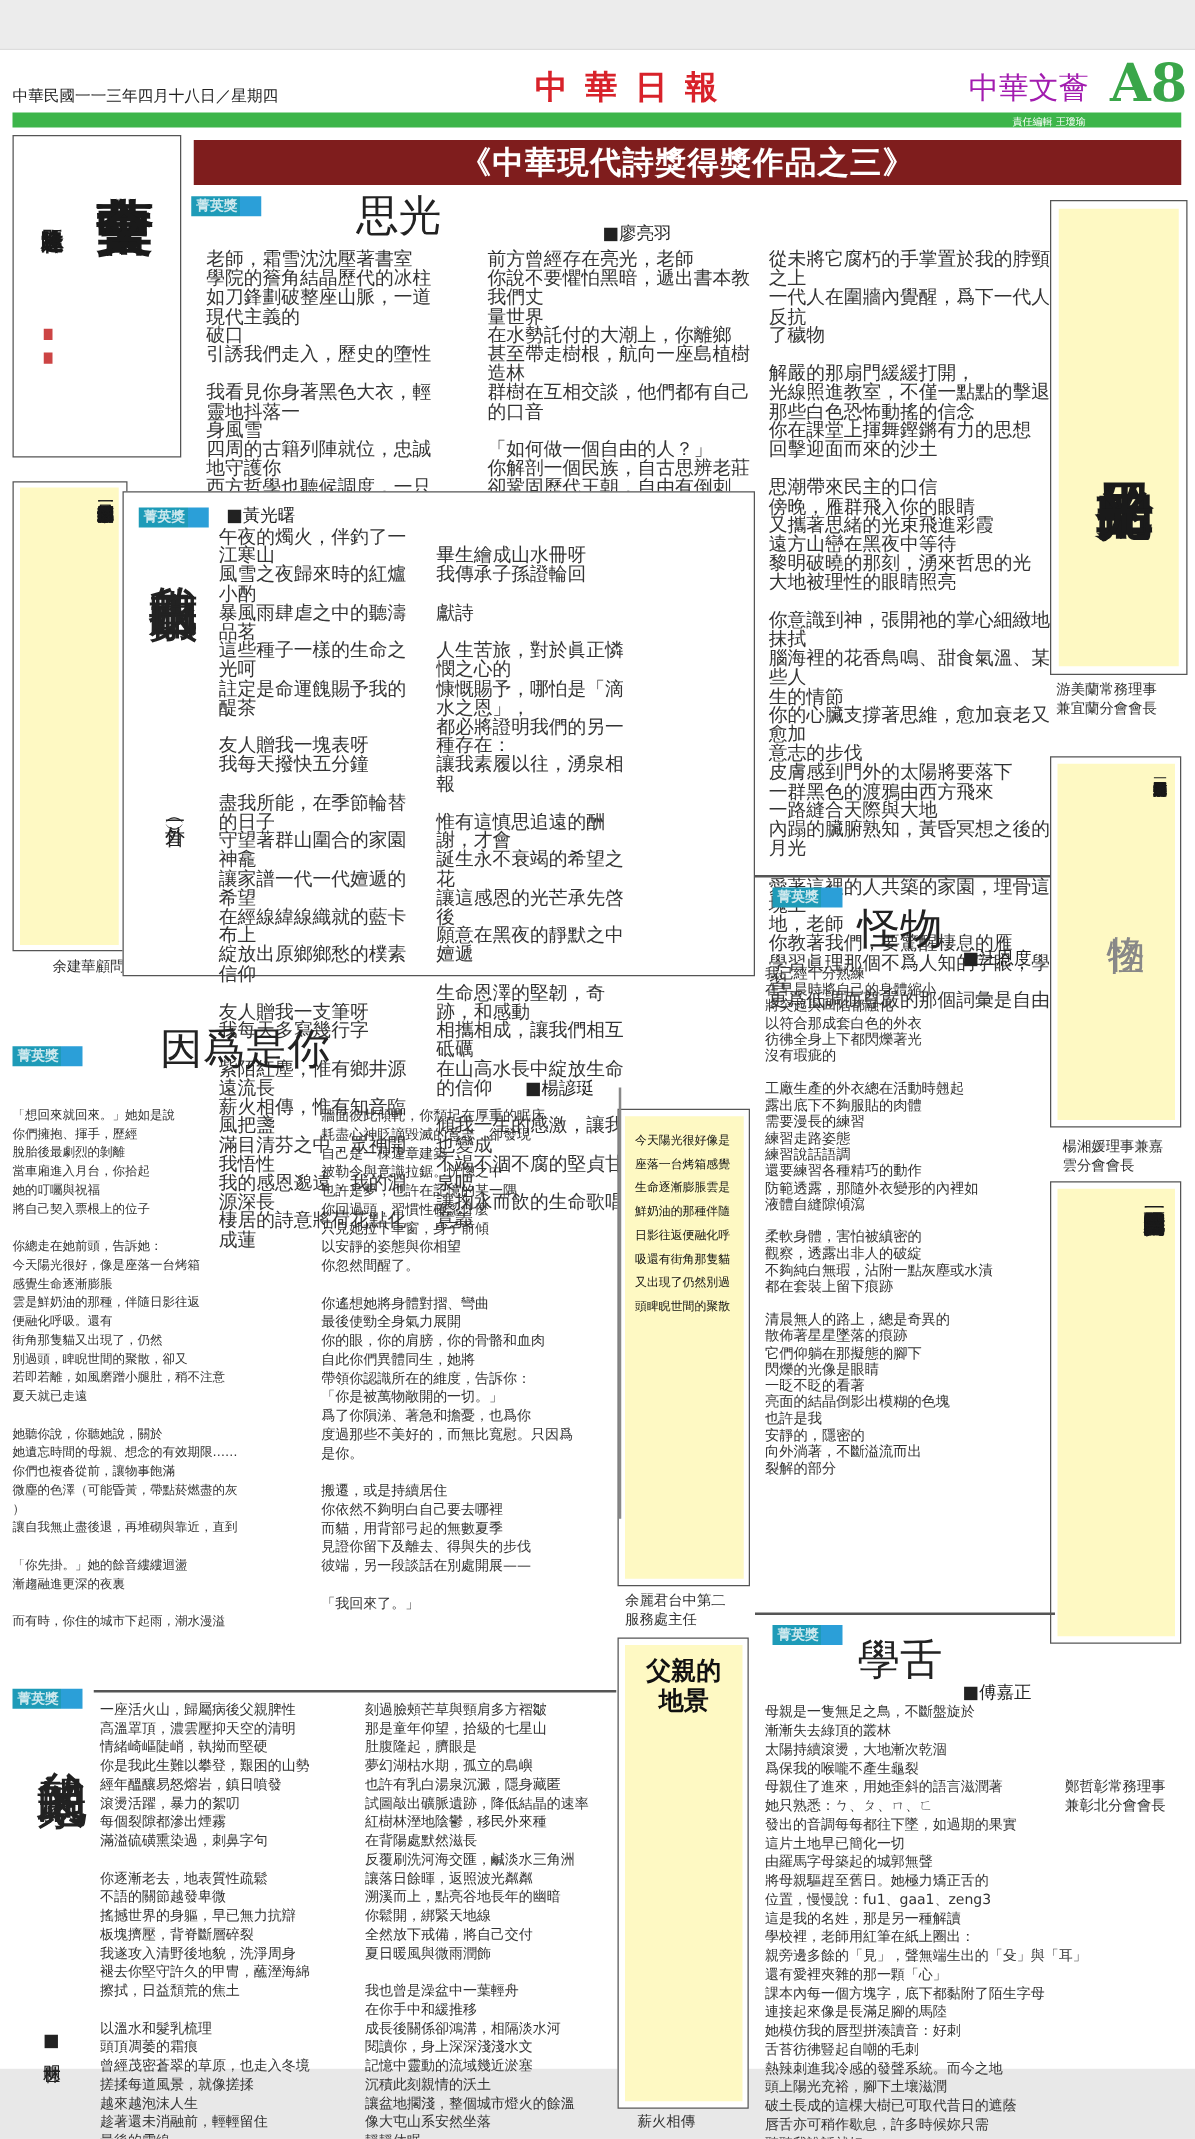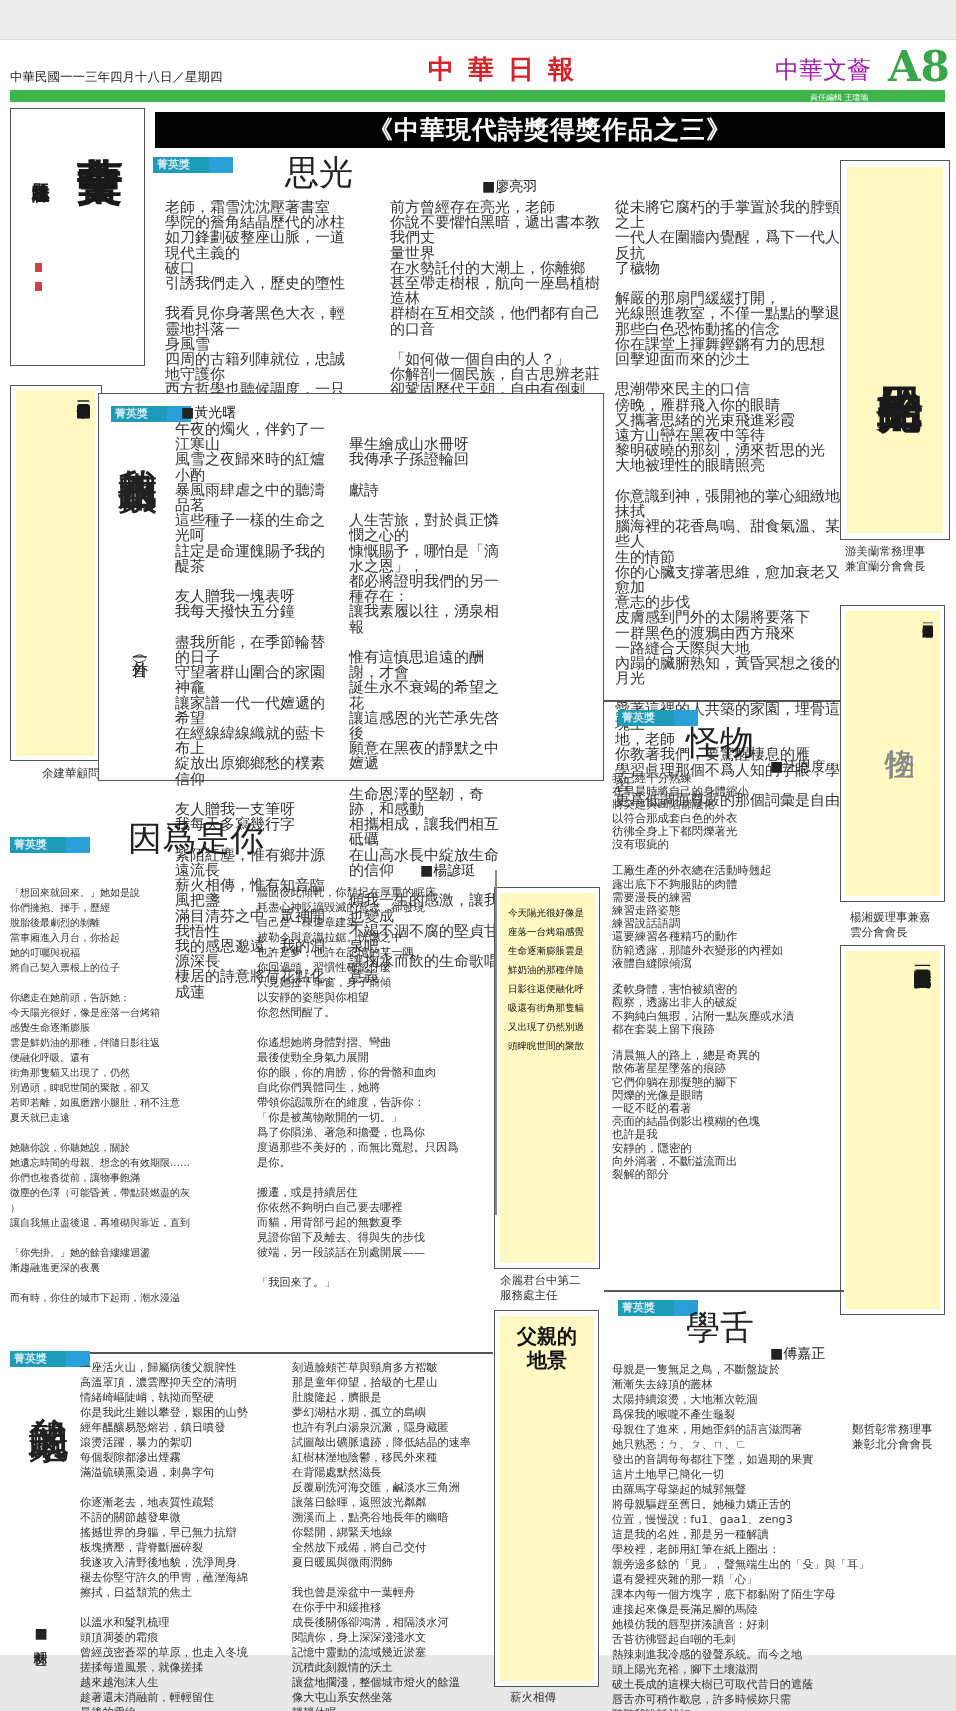--- a/index.html
+++ b/index.html
@@ -7,24 +7,24 @@
   body { font-family: "DejaVu Sans", "Liberation Sans", sans-serif; color: #222; position: relative; }
   .page { position: absolute; left: 0; top: 40px; width: 956px; height: 1615px; background: #fff; }
   .abs { position: absolute; }
   .topbar { position:absolute; left:0; top:0; width:956px; height:40px; background:#ececec; border-bottom:1px solid #ddd; }
   .date { left: 10px; top: 29px; font-size: 12.5px; color: #222; }
   .paper-name { left: 396px; top: 12px; font-size: 26px; color: #d8222a; font-weight: bold; letter-spacing: 14px; font-family: "DejaVu Serif", serif; margin-left: 32px; }
   .section-title { left: 775px; top: 14px; font-size: 24px; color:#a21caf; }
   .section-num { left: 888px; top: 2px; font-size: 42px; color: #3aa64a; font-weight: bold; font-family: "DejaVu Serif", serif; }
   .greenbar { left: 10px; top: 50px; width: 935px; height: 12px; background: #3db54a; }
   .editor { left: 810px; top: 52px; font-size: 8px; color: #fff; }
-  .headline { left: 155px; top: 72px; width: 790px; height: 36px; background: #000000; color: #fff; font-size: 25px; font-weight: bold; text-align: center; line-height: 36px; letter-spacing: 1px; }
+  .headline { left: 155px; top: 72px; width: 790px; height: 36px; background: #7f1d1d; color: #fff; font-size: 25px; font-weight: bold; text-align: center; line-height: 36px; letter-spacing: 1px; }
   .boxed { border: 1.5px solid #555; background:#fff; }
   .cal { background:#fef9c3; color:#111; font-family:"DejaVu Serif", serif; }
-  .badge { background:#2b9fd8; color:#cfe9ee; font-size:11px; font-weight:bold; height:16px; line-height:16px; padding:0 4px; width:80px; background: linear-gradient(90deg,#1e9bb8 70%, #2b9fd8 70%); }
+  .badge { background:#2b9fd8; color:#cfe9ee; font-size:11px; font-weight:bold; height:16px; line-height:16px; padding:0 4px; width:56px; background: linear-gradient(90deg,#1e9bb8 70%, #2b9fd8 70%); }
   .title { font-size: 34px; color:#222; font-weight: 300; }
   .byline { font-size: 14px; color:#222; }
   .poem { font-size: 15px; line-height: 15.2px; color:#333; white-space: pre-wrap; }
   .caption { font-size: 11.5px; color:#333; line-height:15px; }
   .vtitle { writing-mode: vertical-rl; font-size: 40px; color:#222; letter-spacing: 2px; }
   .vsub { writing-mode: vertical-rl; font-size: 16px; color:#222; }
   .vby { writing-mode: vertical-rl; font-size: 14px; color:#222; }
   .hline { height:1.5px; background:#555; }
   .vline { width:1.5px; background:#555; }
   .callig { writing-mode: vertical-rl; font-family: "DejaVu Serif", serif; color:#1a1a1a; }

